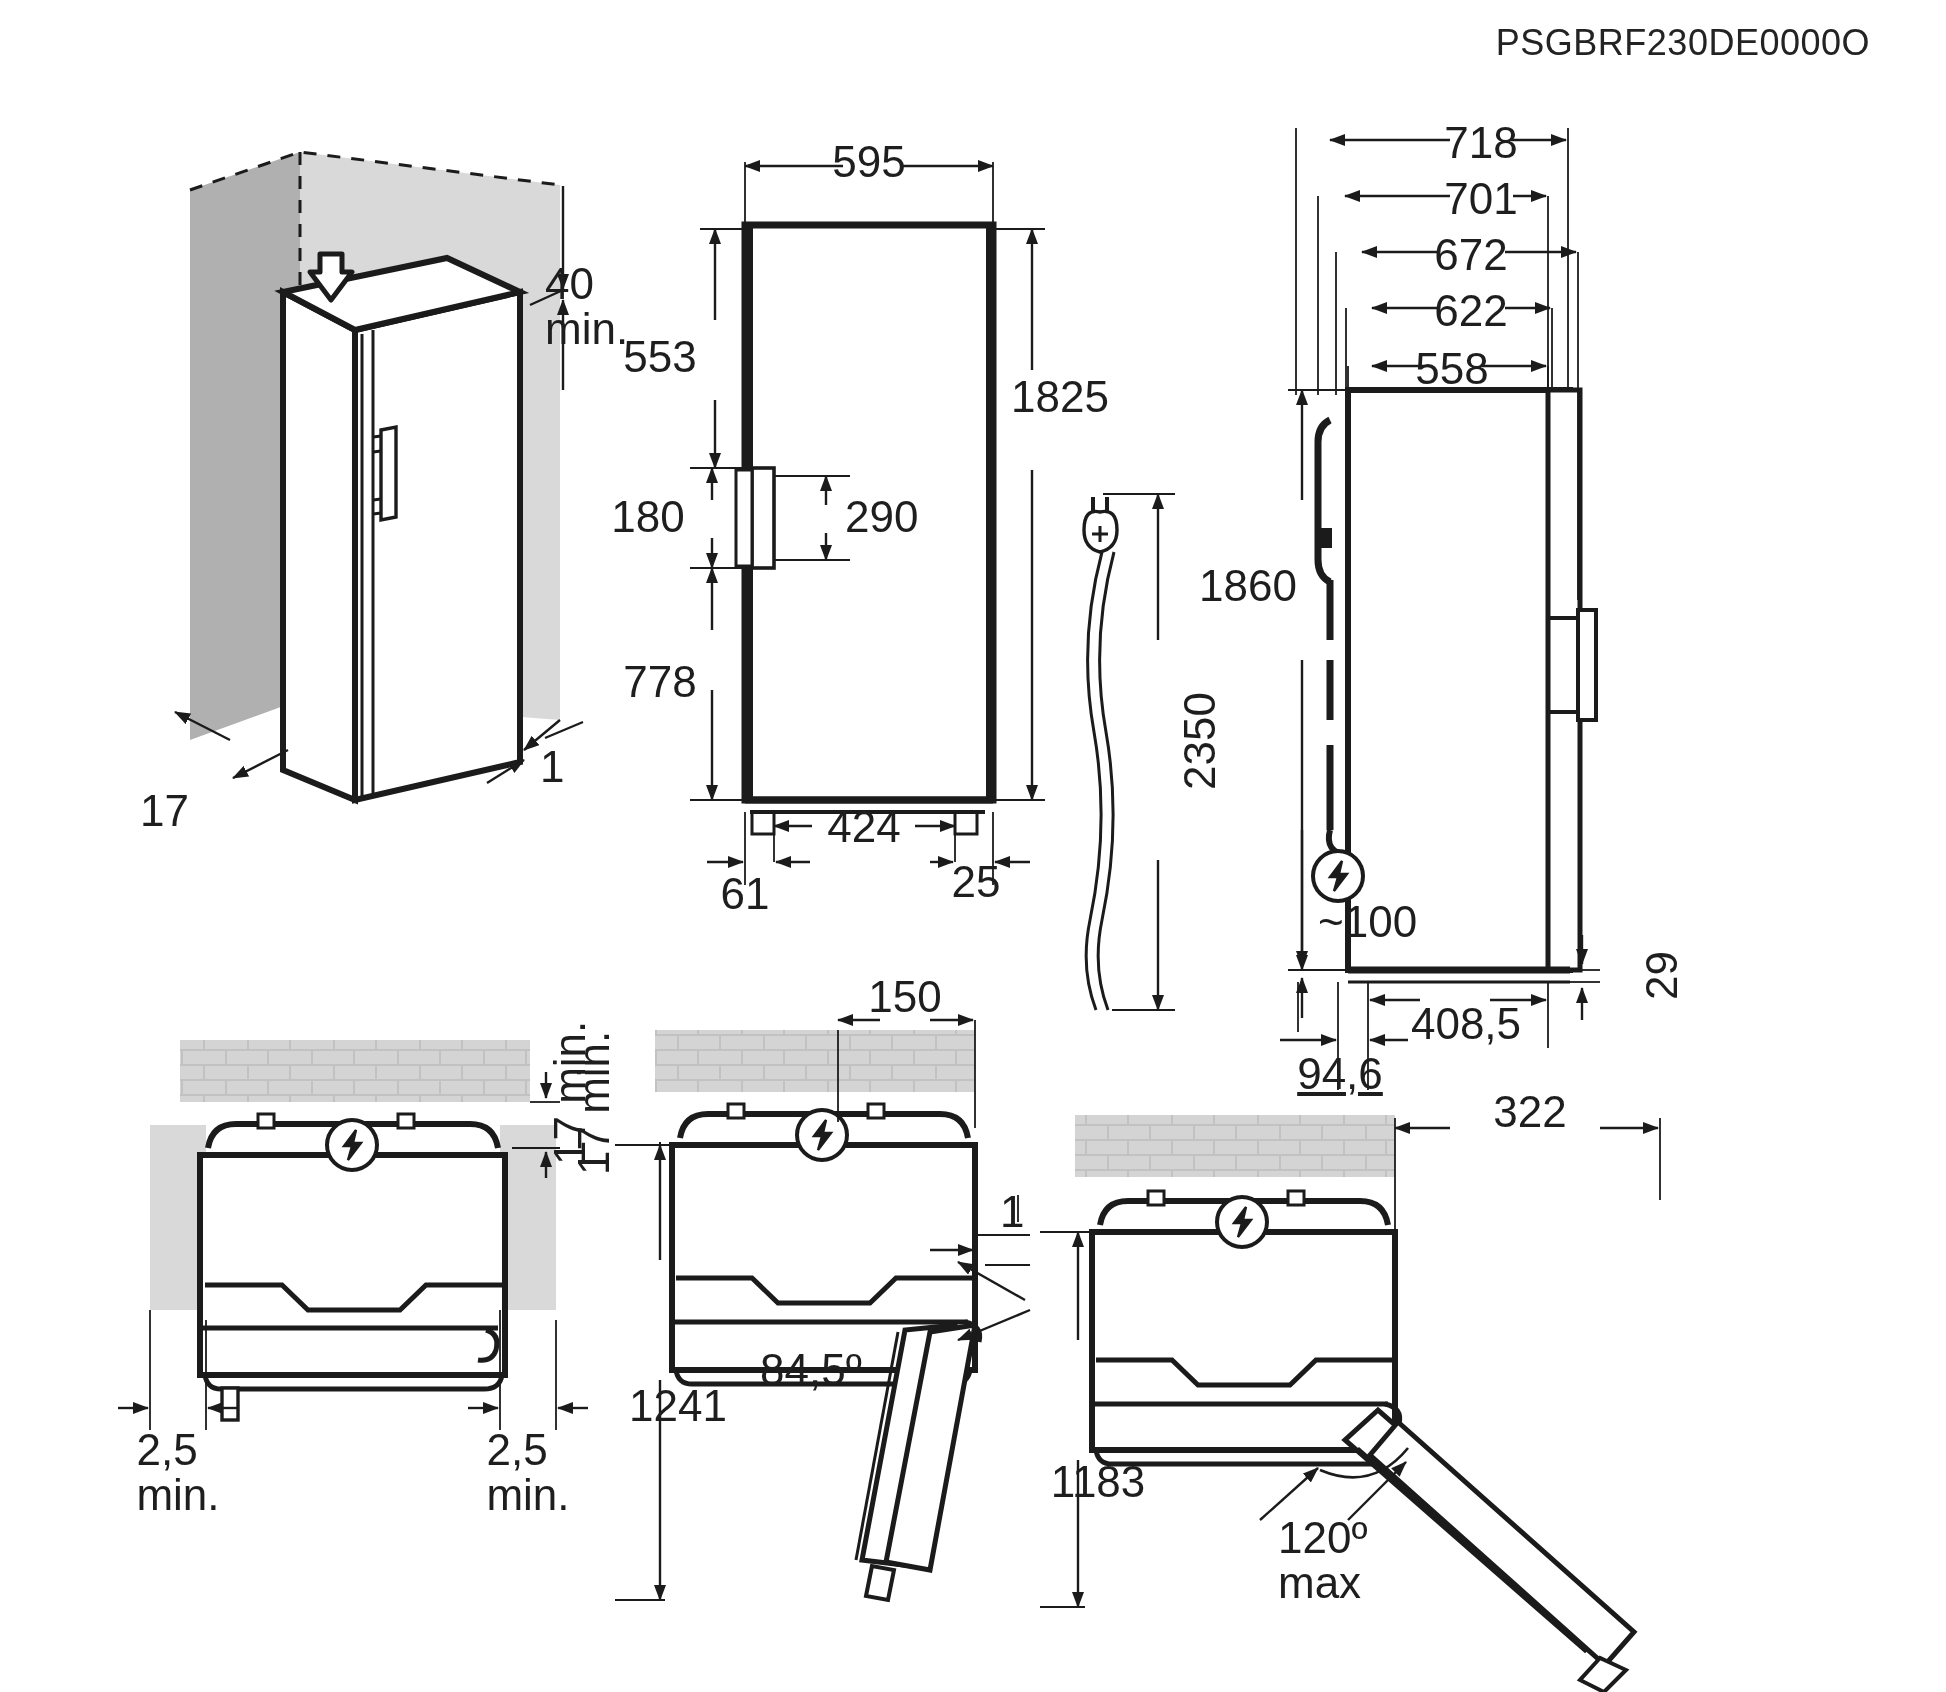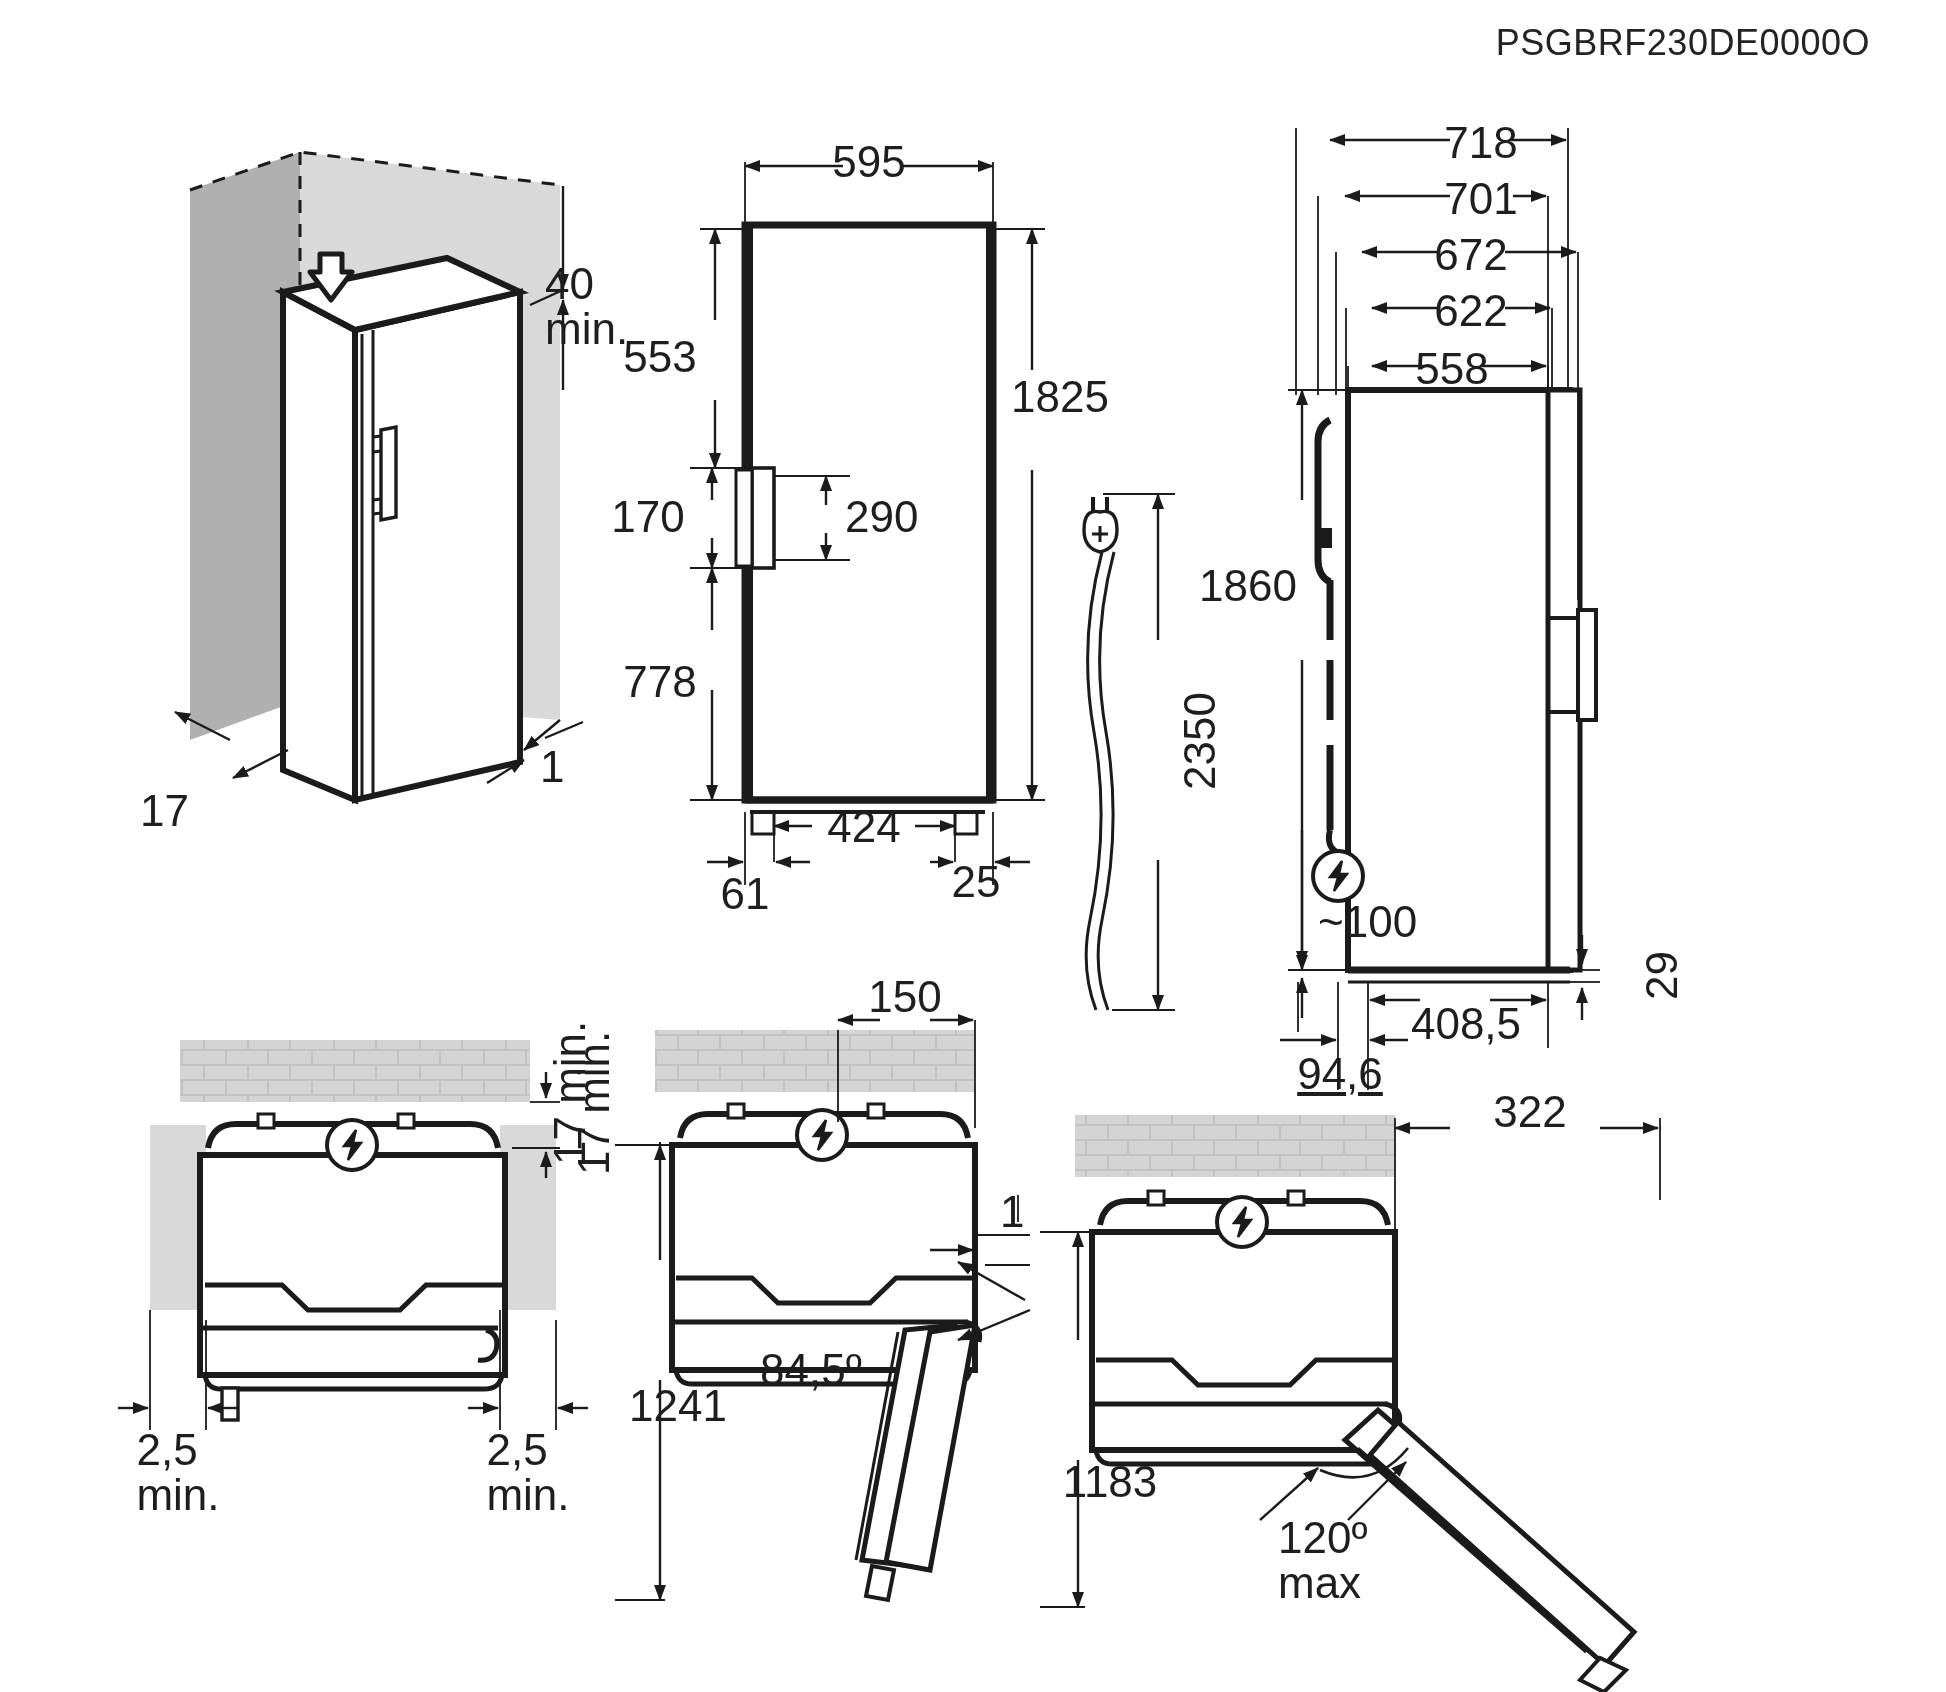--- a/index.html
+++ b/index.html
@@ -350,21 +350,21 @@
   </svg>
 
   <div class="lbl two" style="left:545px;top:262px;">40
 min.</div>
   <div class="lbl" style="left:140px;top:789px;">17</div>
   <div class="lbl" style="left:540px;top:745px;">1</div>
 
   <div class="lbl ctr" style="left:869px;top:140px;">595</div>
   <div class="lbl ctr" style="left:1060px;top:375px;">1825</div>
   <div class="lbl ctr" style="left:660px;top:335px;">553</div>
-  <div class="lbl ctr" style="left:648px;top:495px;">170</div>
+  <div class="lbl ctr" style="left:648px;top:495px;">180</div>
   <div class="lbl" style="left:845px;top:495px;">290</div>
   <div class="lbl ctr" style="left:660px;top:660px;">778</div>
   <div class="lbl ctr" style="left:864px;top:805px;">424</div>
   <div class="lbl ctr" style="left:745px;top:872px;">61</div>
   <div class="lbl ctr" style="left:976px;top:860px;">25</div>
 
   <div class="lbl rot90" style="left:1178px;top:790px;">2350</div>
 
   <div class="lbl ctr" style="left:1481px;top:121px;">718</div>
   <div class="lbl ctr" style="left:1481px;top:177px;">701</div>
@@ -383,17 +383,17 @@
   <div class="lbl two ctr" style="left:528px;top:1428px;">2,5
 min.</div>
 
   <div class="lbl rot90" style="left:548px;top:1165px;">17 min.</div>
   <div class="lbl ctr" style="left:905px;top:975px;">150</div>
   <div class="lbl" style="left:1000px;top:1190px;">1</div>
   <div class="lbl" style="left:760px;top:1348px;">84,5º</div>
   <div class="lbl ctr" style="left:678px;top:1384px;">1241</div>
 
   <div class="lbl ctr" style="left:1530px;top:1090px;">322</div>
-  <div class="lbl ctr" style="left:1098px;top:1460px;margin-left:12px;">1183</div>
+  <div class="lbl ctr" style="left:1098px;top:1460px;">1183</div>
   <div class="lbl two" style="left:1278px;top:1516px;">120º
 max</div>
 
 </div>
 
 </body></html>

